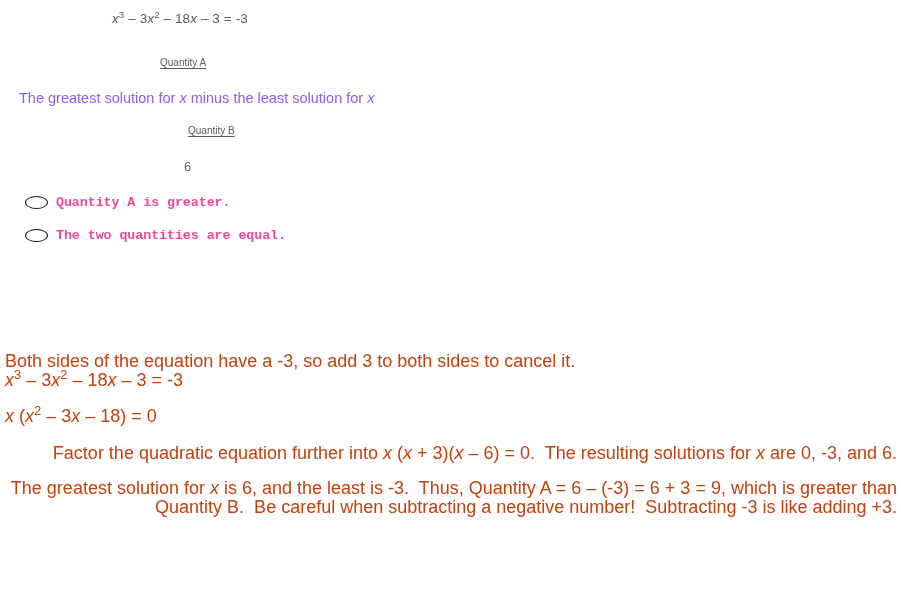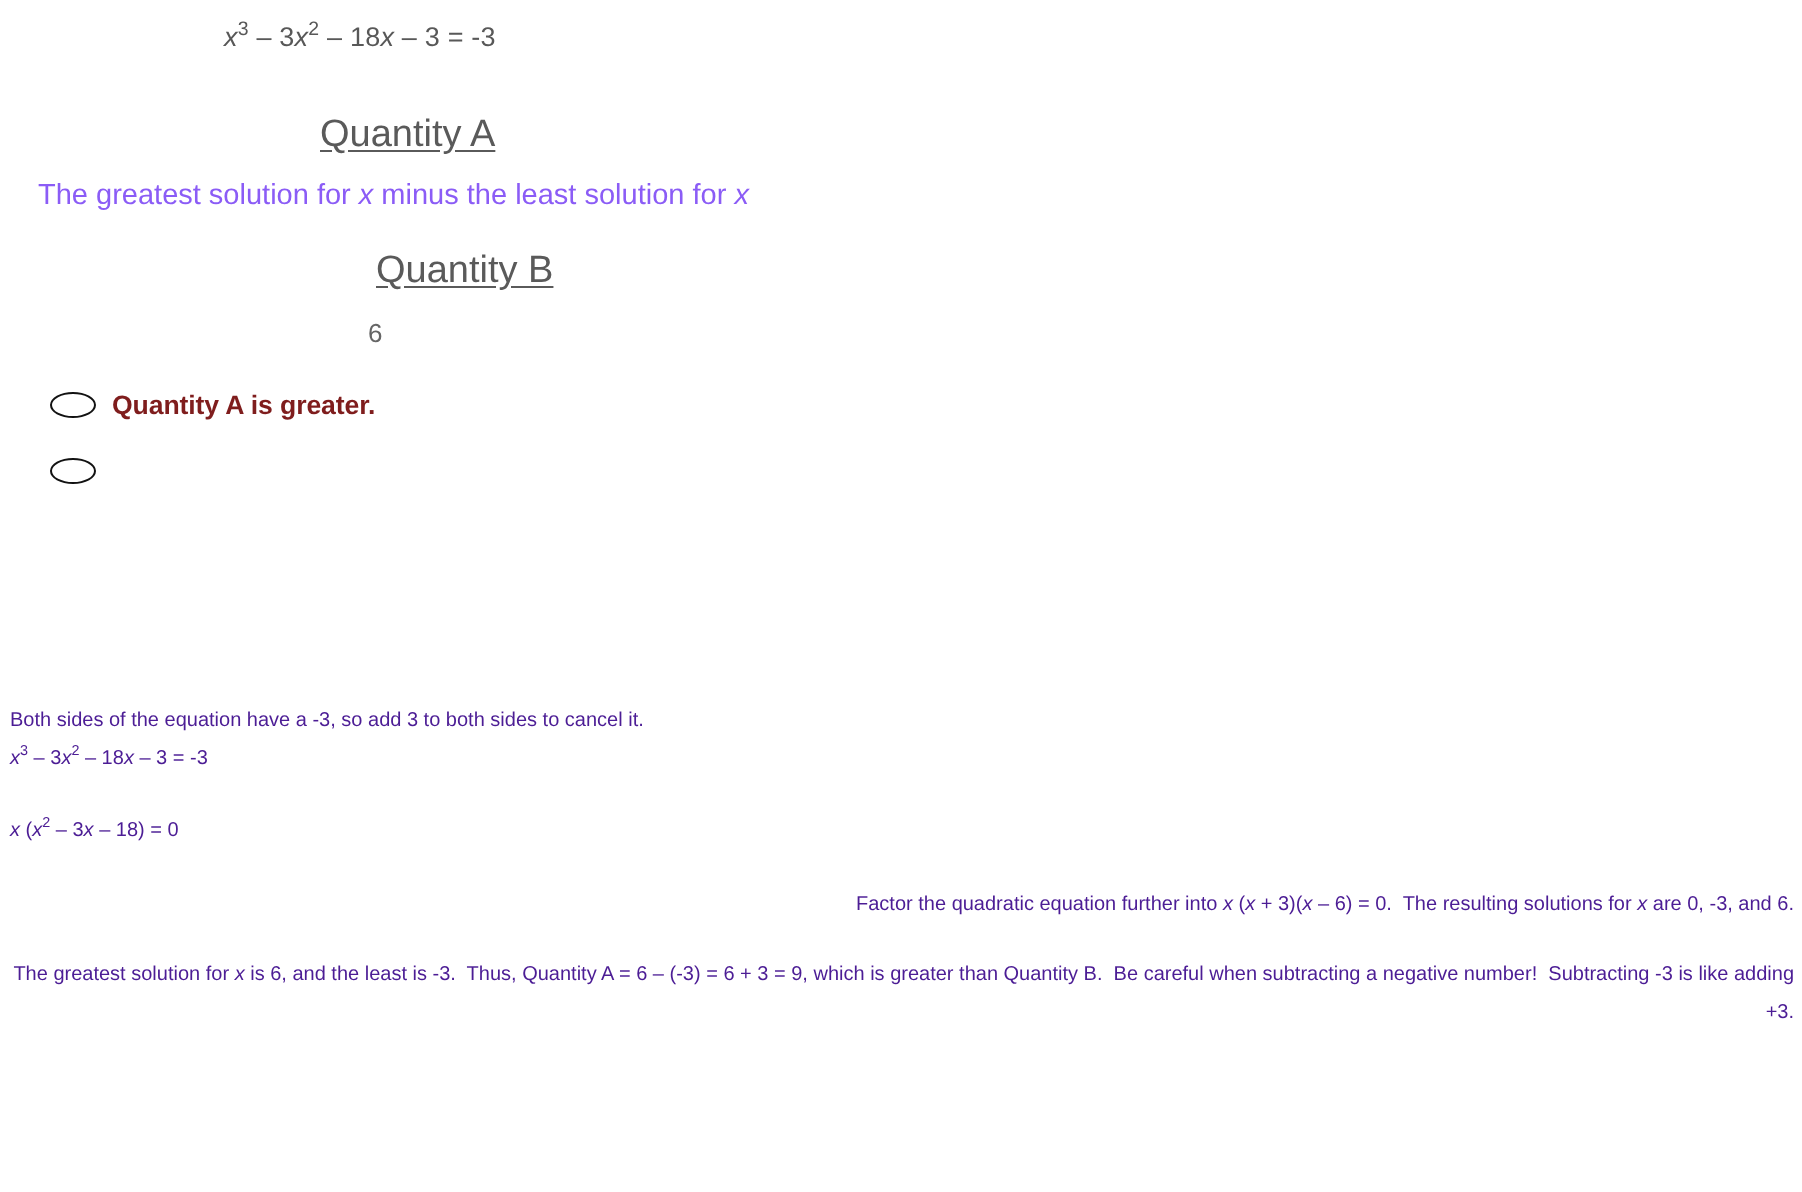--- a/index.html
+++ b/index.html
@@ -37,21 +37,21 @@
   }
   sup {
     font-size: 0.72em;
     vertical-align: super;
     line-height: 0;
   }
 
   .qheading {
     position: absolute;
     left: 160px;
-    font-size: 19px;
+    font-size: 10px;
     color: #5a5a5a;
     text-decoration: underline;
     text-underline-offset: 2px;
     white-space: nowrap;
   }
   #qa-heading { top: 57px; }
   #qb-heading { top: 125px; margin-left: 28px; }
 
   .qa-desc {
     position: absolute;
@@ -90,33 +90,34 @@
     margin-left: 25px;
     margin-right: 8px;
     border: 1.4px solid #121212;
     border-radius: 50%;
     background: #ffffff;
     box-sizing: border-box;
   }
   .choice-label {
     font-size: 13.3px;
     font-weight: bold;
-    color: #7f1d1d;
+    color: #ec4899;
     white-space: nowrap;
     letter-spacing: -0.05px;
+    font-family: Liberation Mono, monospace;
   }
 
   
   .explanation {
     position: absolute;
     left: 5px;
     top: 352px;
     width: 892px;
-    font-size: 10px;
-    color: #4c1d95;
+    font-size: 18px;
+    color: #c2410c;
     line-height: 18.6px;
   }
   .explanation p {
     margin: 0;
   }
   .exp-gap {
     height: 18px;
   }
   .exp-gap-sm {
     height: 17px;
@@ -148,20 +149,21 @@
 <div class="choices">
 
   <div class="choice-row">
     <span class="radio-oval"></span>
     <span class="choice-label">Quantity A is greater.</span>
   </div>
 
 
   <div class="choice-row">
     <span class="radio-oval"></span>
+    <span class="choice-label">The two quantities are equal.</span>
   </div>
 
 </div>
 
 <div class="explanation">
 
   <p>Both sides of the equation have a -3, so add 3 to both sides to cancel it.</p>
   <p class="eq-line"><span class="var">x</span><sup>3</sup> – 3<span class="var">x</span><sup>2</sup> – 18<span class="var">x</span> – 3 = -3</p>
 
   <div class="exp-gap"></div>

